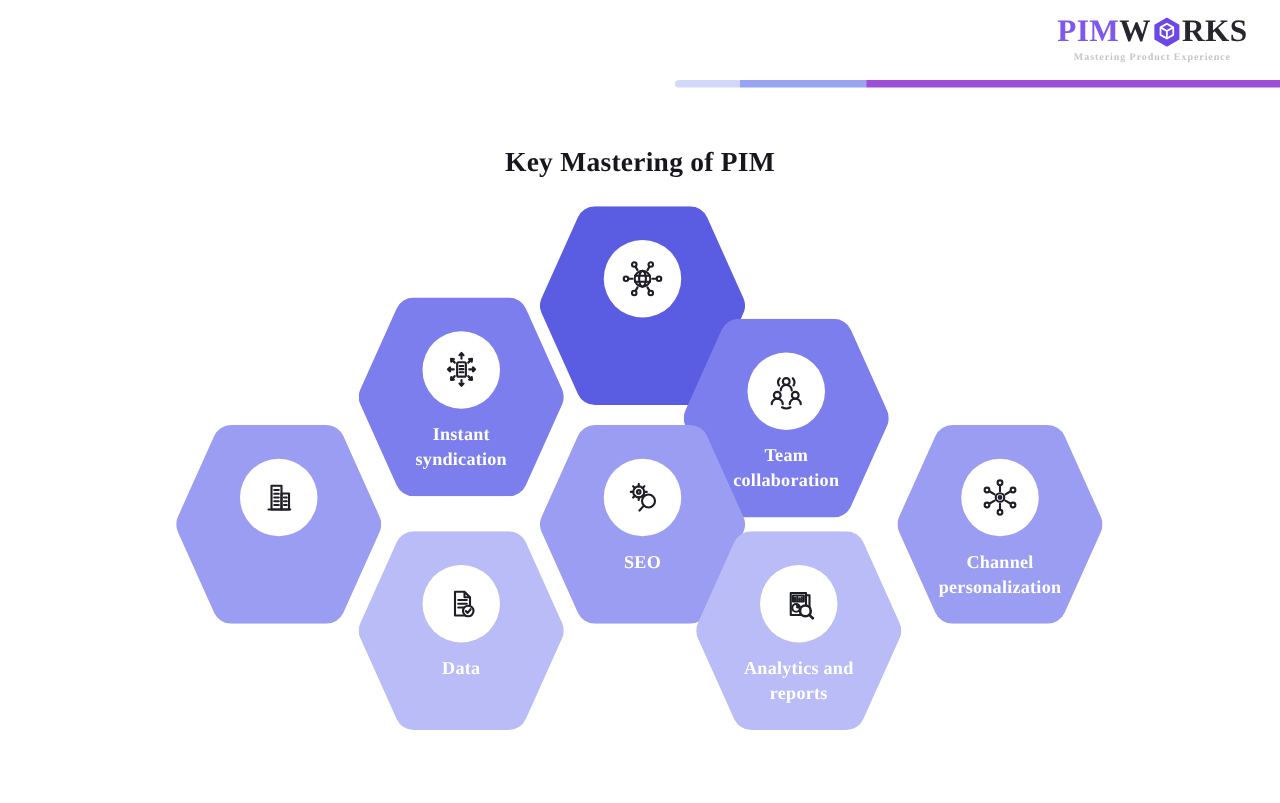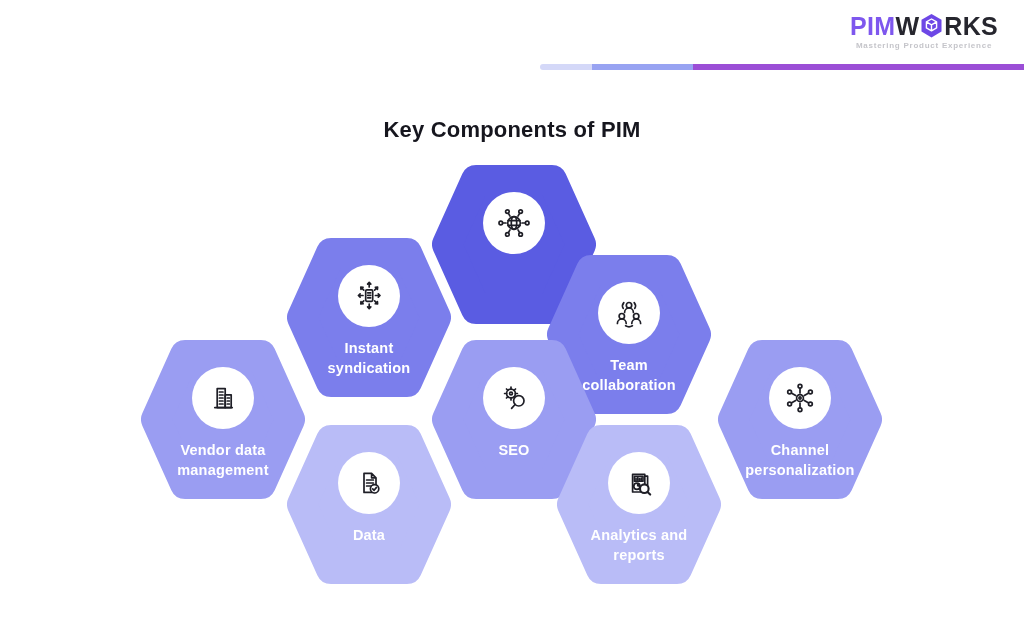--- a/index.html
+++ b/index.html
@@ -1,18 +1,18 @@
 <!DOCTYPE html>
 <html style="--accent: #7e57ee; --logo-dark: #26262e; --logo-hex: #6d47e6; --tagline-color: #c5c5ca; --title-color: #16161e; --icon-stroke: #1e1e26;"><head>
 <meta charset="utf-8">
 <style>
   html,body { margin:0; padding:0; background:#ffffff; }
   .canvas {
     position:relative; width:1024px; height:642px; background:#ffffff;
-    font-family:Liberation Sans, sans-serif; overflow:hidden;
+    font-family:Liberation Serif, serif; overflow:hidden;
   }
 
   
   .logo { position:absolute; top:11px; right:26px; text-align:center; }
   .logo-row { display:flex; align-items:center; justify-content:center;
     font-size:25px; font-weight:800; letter-spacing:.3px; line-height:30px; color:var(--logo-dark); }
   .logo-pim { color:var(--accent); }
   .logo-hex { display:block; margin:0 1px; }
   .logo-tagline { margin-top:0; font-size:8px; font-weight:700; letter-spacing:.75px;
     color:var(--tagline-color); white-space:nowrap; }
@@ -64,21 +64,21 @@
     </div>
     <div class="logo-tagline">Mastering Product Experience</div>
   </div>
 
   <div class="divider">
     <span style="background: rgb(212, 216, 248); width: 52px;"></span>
     <span style="background: rgb(152, 163, 242); width: 101px;"></span>
     <span style="background: rgb(155, 78, 214); width: 331px;"></span>
   </div>
 
-  <div class="title">Key Components of PIM</div>
+  <div class="title">Key Mastering of PIM</div>
 
   <div class="hex" style="left: 432px; top: 165px; --hex-color: #5a5ce2;">
     <svg class="hex-shape" viewBox="0 0 164 159">
         <polygon points="15,79.5 44,15 120,15 149,79.5 120,144 44,144"></polygon>
       </svg>
     <div class="hex-circle">
       <svg class="ic" viewBox="0 0 34 34">
         <circle cx="17" cy="17" r="6.3"></circle>
           <ellipse cx="17" cy="17" rx="2.7" ry="6.3"></ellipse>
         <path d="M11 14.6h12 M11 19.4h12"></path>
@@ -144,24 +144,20 @@
       </svg>
     <div class="hex-circle">
       <svg class="ic" viewBox="0 0 34 34">
         <path d="M8.8 26.6h17.4"></path>
         <rect x="11.2" y="7.6" width="8" height="19"></rect>
         <path d="M13.4 11h3.6 M13.4 14h3.6 M13.4 17h3.6 M13.4 20h3.6 M13.4 23h3.6"></path>
         <rect x="19.2" y="13.8" width="6" height="12.8"></rect>
         <path d="M21.2 17h2.2 M21.2 20h2.2 M21.2 23h2.2"></path>
       </svg>
     </div>
-    <div class="hex-label">
-      <span>Vendor data</span>
-      <span>management</span>
-    </div>
   </div>
 
   <div class="hex" style="left: 432px; top: 340px; --hex-color: #9a9df2;">
     <svg class="hex-shape" viewBox="0 0 164 159">
         <polygon points="15,79.5 44,15 120,15 149,79.5 120,144 44,144"></polygon>
       </svg>
     <div class="hex-circle">
       <svg class="ic" viewBox="0 0 34 34">
         <path d="M18.4 12.5h2 M17.1 15.6l1.4 1.4 M14 16.9v2 M10.9 15.6 9.5 17 M9.6 12.5h-2 M10.9 9.4 9.5 8 M14 8.1v-2 M17.1 9.4 18.5 8"></path>
         <circle cx="14" cy="12.5" r="4.4"></circle>

